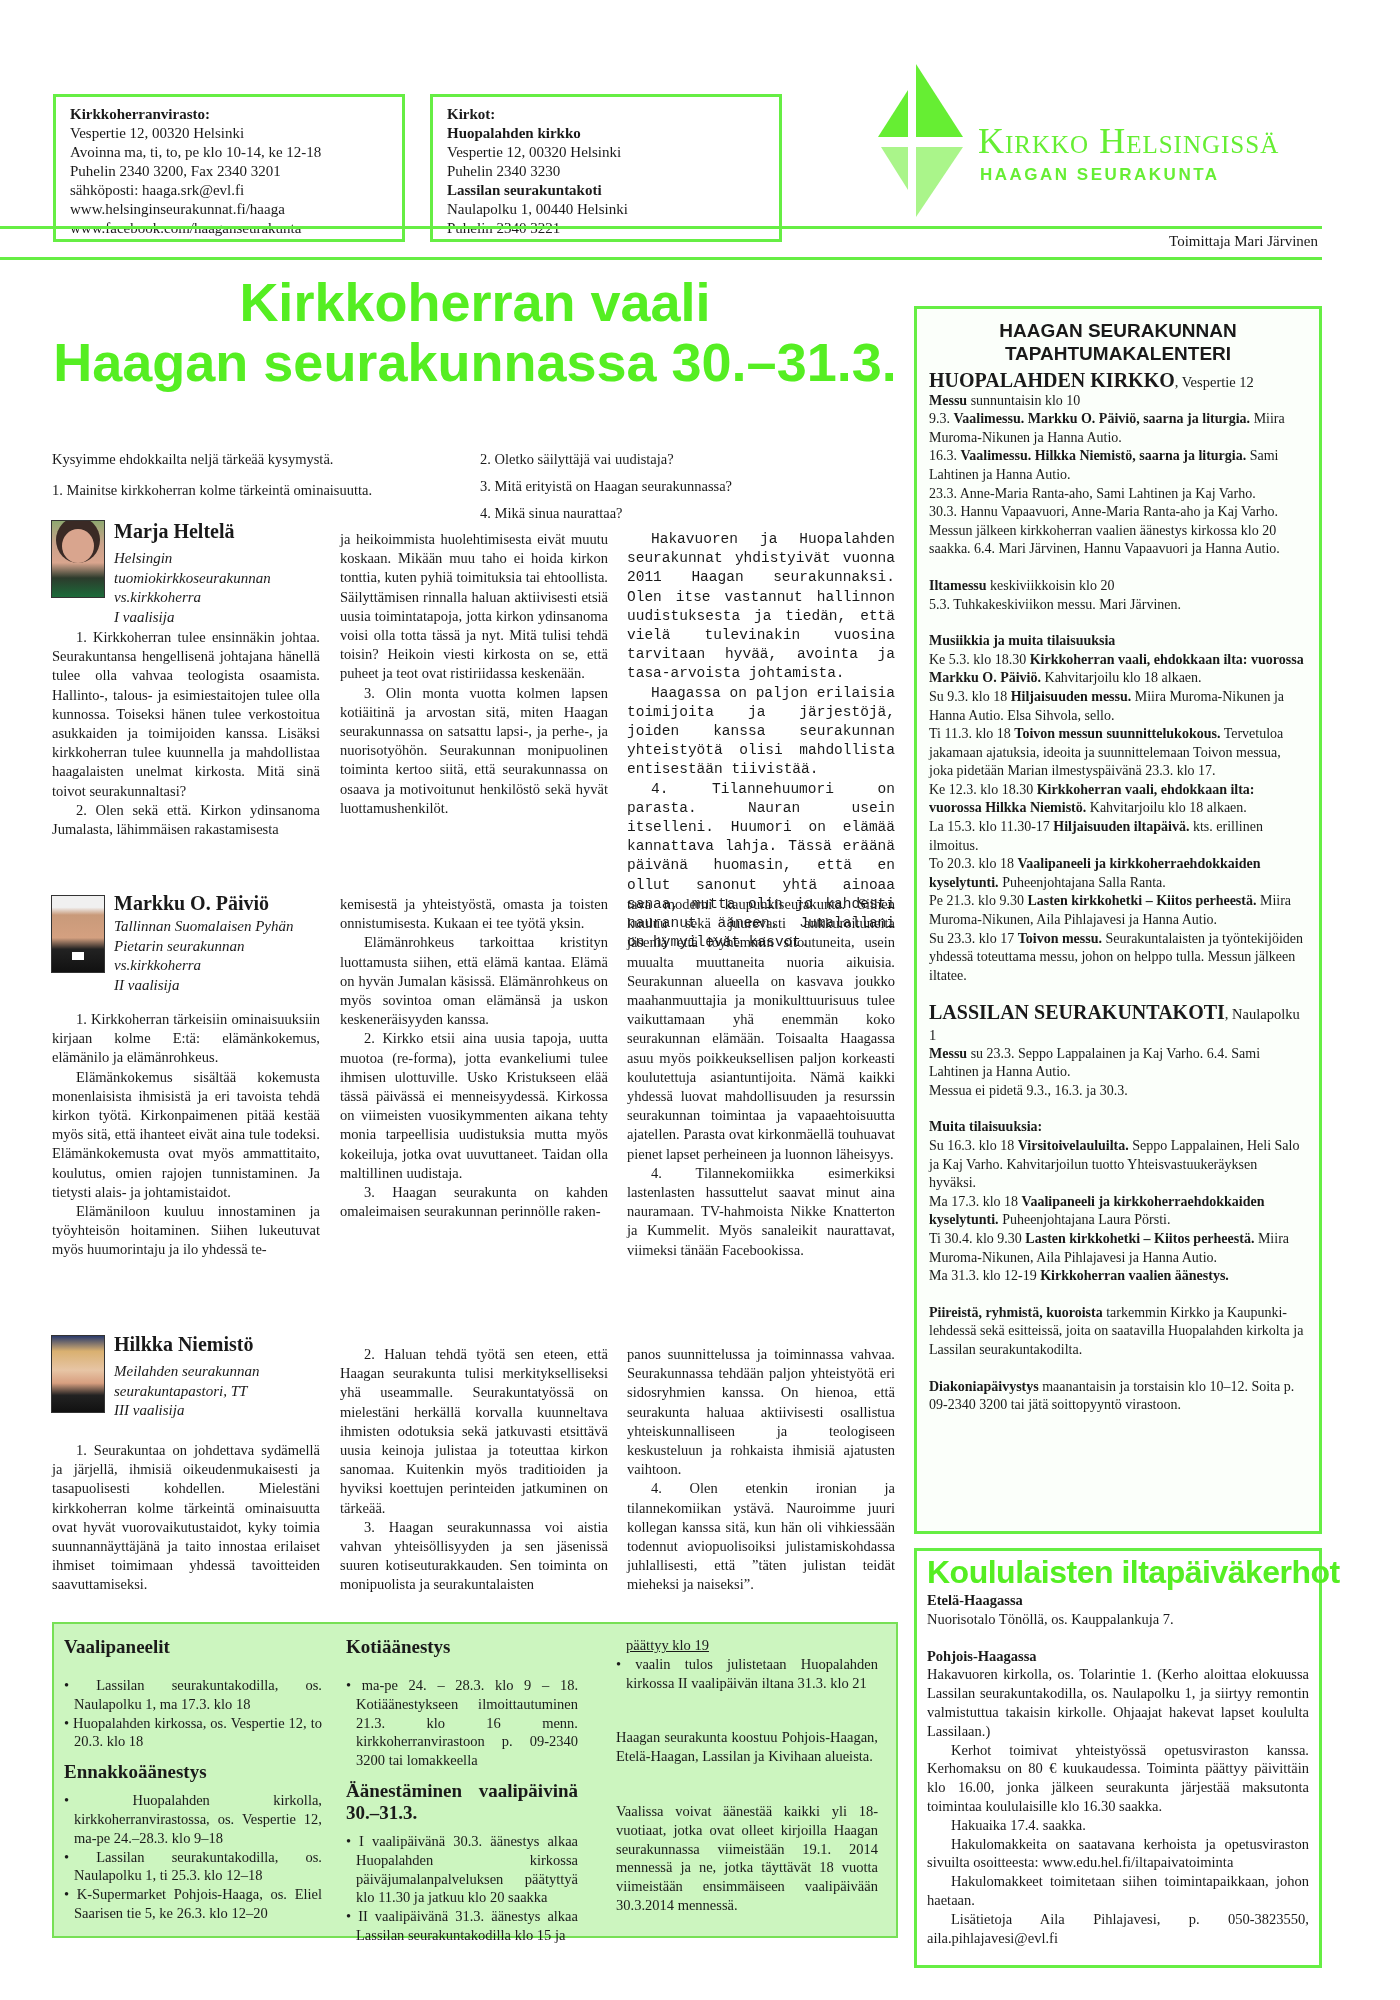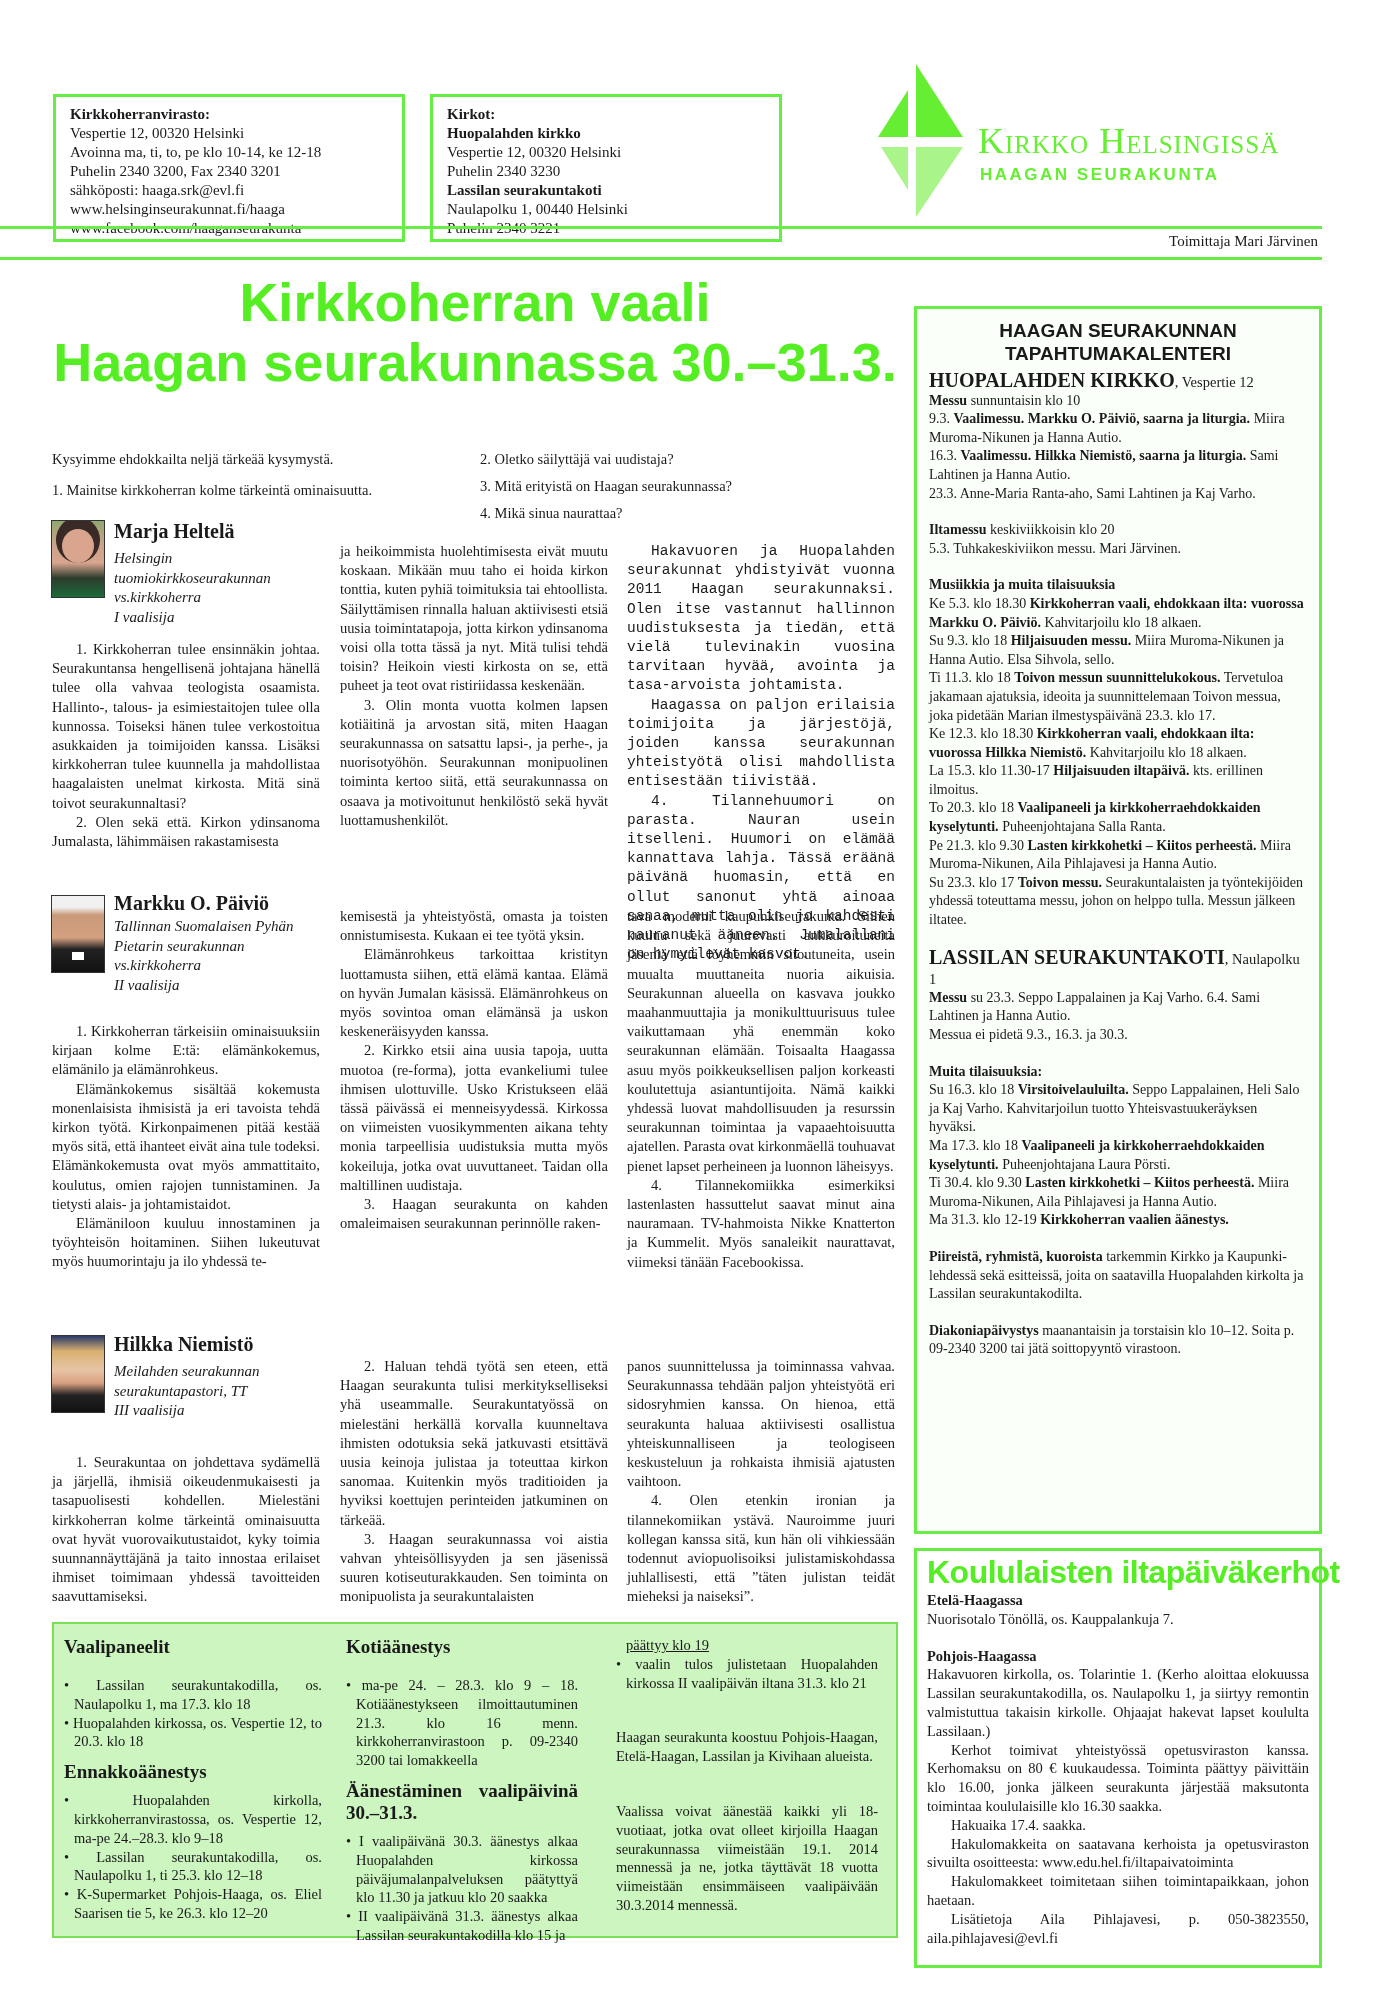--- a/index.html
+++ b/index.html
@@ -5,21 +5,21 @@
   html, body { margin:0; padding:0; background:#ffffff; }
   body { width:1400px; height:2000px; position:relative; overflow:hidden;
          font-family:"Liberation Serif", serif; color:#1a1a1a; }
   .abs { position:absolute; }
   .gbox { border:3px solid #66ee44; box-sizing:border-box;margin-top:30px; }
   .info { font-size:15px; line-height:19px; padding:8px 14px; }
   .info b { font-weight:bold; }
   .rule { position:absolute; left:0; width:1322px; height:3px; background:#66ee44; }
   .title-green { color:#55ee22; font-family:"Liberation Sans", sans-serif; font-weight:bold; }
   .lead { font-size:14.5px; line-height:19px; font-weight:normal; font-family:"Liberation Serif", serif;margin-top:40px; }
-  .col { position:absolute; font-size:14.5px; line-height:19.2px; text-align:justify; hyphens:auto;margin-top:12px; }
+  .col { position:absolute; font-size:14.5px; line-height:19.2px; text-align:justify; hyphens:auto; }
   .col p { margin:0; text-indent:24px; }
   .col p.noind { text-indent:0; }
   .cand-name { font-size:20px; font-weight:bold; margin:0 0 6px 0; }
   .cand-role { font-style:italic; font-size:15px; line-height:19.5px; }
   .photo { position:absolute; width:52px; height:76px; border:1px solid #333; overflow:hidden; }
   .cal { font-size:14px; line-height:18.6px; }
   .cal p { margin:0; }
   .cal .gap { height:18px; }
   .cal h3 { font-family:"Liberation Sans", sans-serif; font-weight:bold; text-align:center; font-size:19px; line-height:23px; margin:4px 0 6px 0; }
   .cal .place { font-size:20px; font-weight:bold; }
@@ -191,20 +191,21 @@
   <h3>
     <span>HAAGAN SEURAKUNNAN</span><br>
     <span>TAPAHTUMAKALENTERI</span>
   </h3>
   <p class="place"><span style="font-size:20px;font-weight:bold;">HUOPALAHDEN KIRKKO</span><span>, Vespertie 12</span></p>
   <p><b>Messu</b><span> sunnuntaisin klo 10</span></p>
   <div id="huop-items">
       <p><span>9.3. </span><b>Vaalimessu. Markku O. Päiviö, saarna ja liturgia.</b><span> Miira Muroma-Nikunen ja Hanna Autio.</span></p>
       <p><span>16.3. </span><b>Vaalimessu. Hilkka Niemistö, saarna ja liturgia.</b><span> Sami Lahtinen ja Hanna Autio.</span></p>
       <p><span>23.3. Anne-Maria Ranta-aho, Sami Lahtinen ja Kaj Varho.</span><b></b><span></span></p>
+      <p><span>30.3. Hannu Vapaavuori, Anne-Maria Ranta-aho ja Kaj Varho. Messun jälkeen kirkkoherran vaalien äänestys kirkossa klo 20 saakka. 6.4. Mari Järvinen, Hannu Vapaavuori ja Hanna Autio.</span><b></b><span></span></p>
     </div>
   <div class="gap"></div>
   <p><b>Iltamessu</b><span> keskiviikkoisin klo 20</span></p>
   <p>5.3. Tuhkakeskiviikon messu. Mari Järvinen.</p>
   <div class="gap"></div>
   <p><b>Musiikkia ja muita tilaisuuksia</b></p>
   <div id="music-items">
       <p><span>Ke 5.3. klo 18.30 </span><b>Kirkkoherran vaali, ehdokkaan ilta: vuorossa Markku O. Päiviö.</b><span> Kahvitarjoilu klo 18 alkaen.</span></p>
       <p><span>Su 9.3. klo 18 </span><b>Hiljaisuuden messu.</b><span> Miira Muroma-Nikunen ja Hanna Autio. Elsa Sihvola, sello.</span></p>
       <p><span>Ti 11.3. klo 18 </span><b>Toivon messun suunnittelukokous.</b><span> Tervetuloa jakamaan ajatuksia, ideoita ja suunnittelemaan Toivon messua, joka pidetään Marian ilmestyspäivänä 23.3. klo 17.</span></p>

